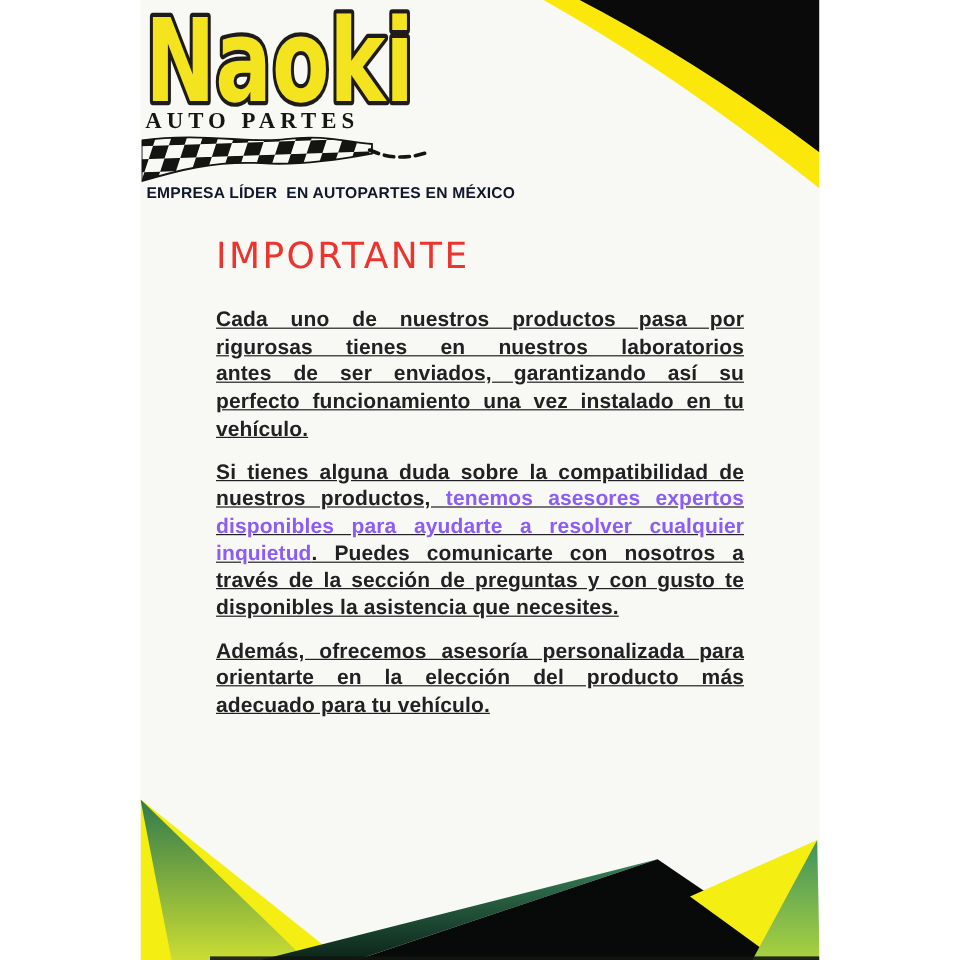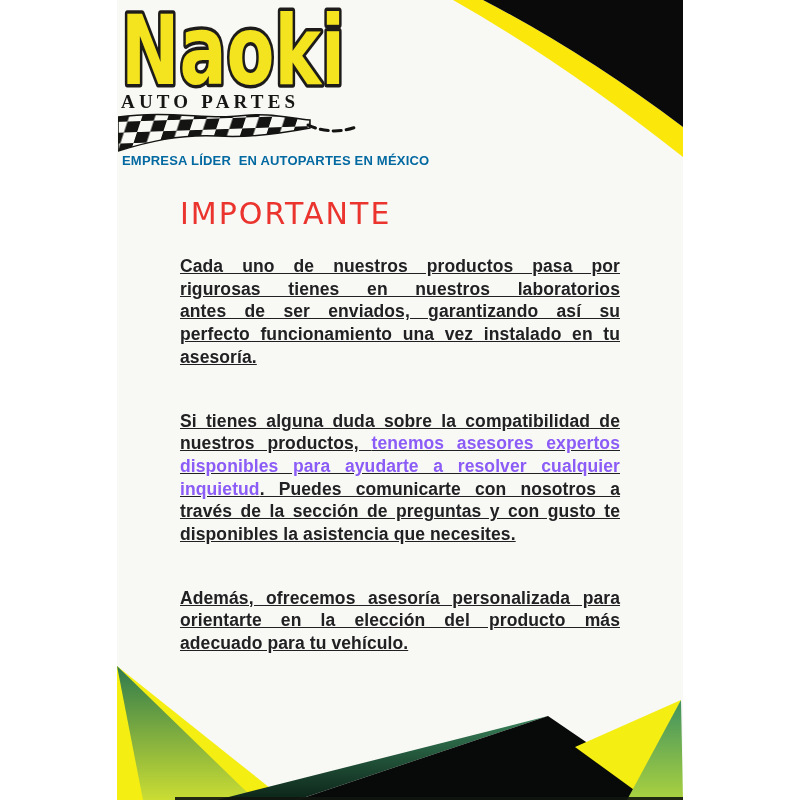--- a/index.html
+++ b/index.html
@@ -37,21 +37,21 @@
   }
   
   .main-col{position:absolute;left:63px;top:197px;width:440px;}
   .heading{
     font-family:"DejaVu Sans",sans-serif;
     font-weight:normal;font-size:30px;letter-spacing:2px;
     line-height:34px;white-space:nowrap;
   }
   .paras{margin-top:24px;}
   .para{margin-top:0;}
-  .para + .para{margin-top:41px;}
+  .para + .para{margin-top:13px;}
   .jline{
     font-family:"Liberation Sans",sans-serif;
     font-weight:bold;font-size:17.5px;line-height:22.7px;
     letter-spacing:0.1px;
     color:#212123;
     text-align:justify;text-align-last:justify;
     white-space:normal;
     text-decoration:underline;
   }
   .jline.last{text-align-last:left;}
@@ -83,31 +83,31 @@
           <rect x="0" y="0" width="26" height="22" fill="#f8f8f5"></rect>
           <rect x="0" y="0" width="13" height="11" fill="#141412"></rect>
           <rect x="13" y="11" width="13" height="11" fill="#141412"></rect>
         </pattern>
       </defs>
       <path d="M0,6 C 50,-1 90,9 120,5 C 150,1 170,7 192,9
                L 192,17 C 160,23 130,27 100,25 C 60,23 30,31 0,40 Z" fill="url(#chk)" stroke="#141412" stroke-width="1.5"></path>
       <path d="M190,14 C 207,22 224,21 238,16" fill="none" stroke="#141412" stroke-width="3" stroke-linecap="round" stroke-dasharray="8 5"></path>
     </svg>
 
-    <div class="tagline" style="color: #0369a1; text-align: center;">EMPRESA LÍDER&nbsp; EN AUTOPARTES EN MÉXICO</div>
+    <div class="tagline" style="color: #0f172a; text-align: center;">EMPRESA LÍDER&nbsp; EN AUTOPARTES EN MÉXICO</div>
 
     <div class="main-col">
       <div class="heading" style="color: rgb(234, 52, 45);">IMPORTANTE</div>
       <div class="paras">
           <div class="para">
             <div class="jline"><span class="seg">Cada uno de nuestros productos pasa por</span></div>
             <div class="jline"><span class="seg">rigurosas tienes en nuestros laboratorios</span></div>
             <div class="jline"><span class="seg">antes de ser enviados, garantizando así su</span></div>
             <div class="jline"><span class="seg">perfecto funcionamiento una vez instalado en tu</span></div>
-            <div class="jline last"><span class="seg">asesoría.</span></div>
+            <div class="jline last"><span class="seg">vehículo.</span></div>
           </div>
           <div class="para">
             <div class="jline"><span class="seg">Si tienes alguna duda sobre la compatibilidad de</span></div>
             <div class="jline"><span class="seg">nuestros productos, </span><span class="seg red">tenemos asesores expertos</span></div>
             <div class="jline"><span class="seg red">disponibles para ayudarte a resolver cualquier</span></div>
             <div class="jline"><span class="seg red">inquietud</span><span class="seg">. Puedes comunicarte con nosotros a</span></div>
             <div class="jline"><span class="seg">través de la sección de preguntas y con gusto te</span></div>
             <div class="jline last"><span class="seg">disponibles la asistencia que necesites.</span></div>
           </div>
           <div class="para">

